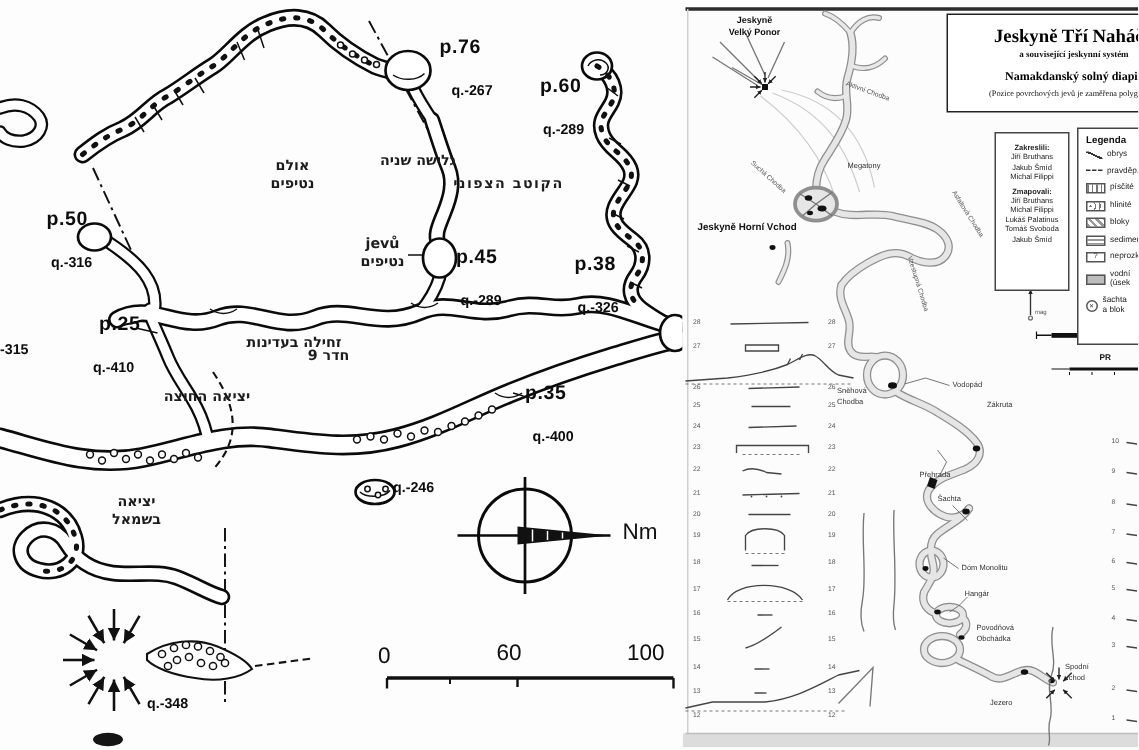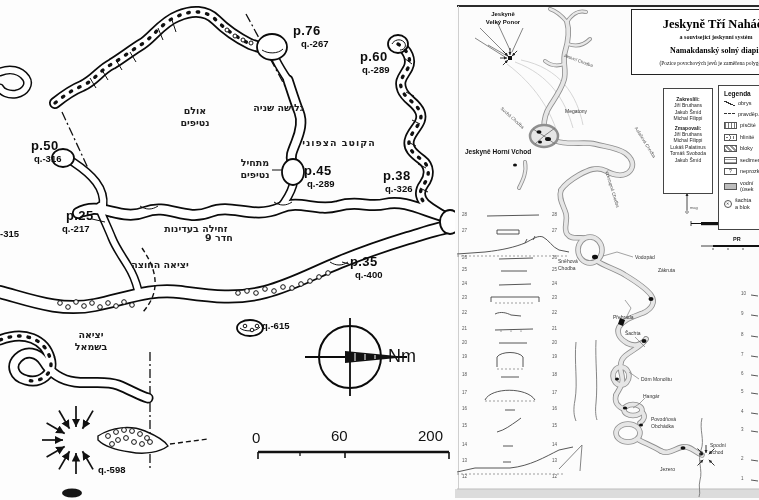--- a/index.html
+++ b/index.html
@@ -26,21 +26,21 @@
   .hat{stroke:#111;stroke-width:1;fill:none}
   .thinb{fill:#fff;stroke:#111;stroke-width:1.4}
   .dd{fill:none;stroke:#111;stroke-width:1.3;stroke-dasharray:9 3 2 3}
   .dsh{fill:none;stroke:#111;stroke-width:1.4;stroke-dasharray:5 3}
   .lead2{stroke:#111;stroke-width:1;fill:none}
   .star{stroke:#111;stroke-width:1.7;fill:none}
   .cmp{stroke:#0b0b0b;fill:none}
   
   .pq{position:absolute;font-weight:bold;color:#0d0d0d;line-height:1.05;white-space:nowrap}
   .pq .p{font-size:13px;letter-spacing:.4px}
-  .pq .q{font-size:9.5px;margin-top:1px}
+  .pq .q{font-size:9.5px;margin-top:18px}
   .qonly{position:absolute;font-weight:bold;font-size:9.5px;color:#0d0d0d;white-space:nowrap}
   .heb{position:absolute;font-family:"DejaVu Sans",sans-serif;font-size:9.5px;font-weight:600;
        color:#1d1d1d;text-align:center;line-height:1.3;direction:rtl;white-space:nowrap}
   .bignum{position:absolute;font-size:15px;color:#111;white-space:nowrap}
   
   .oR{fill:none;stroke:#8f8f8f;stroke-width:5.5;stroke-linecap:round;stroke-linejoin:round}
   .iR{fill:none;stroke:#e6e6e6;stroke-width:3.8;stroke-linecap:round;stroke-linejoin:round}
   .oR2{fill:none;stroke:#8f8f8f;stroke-width:4;stroke-linecap:round}
   .iR2{fill:none;stroke:#e8e8e8;stroke-width:2.4;stroke-linecap:round}
   .thin{fill:none;stroke:#777;stroke-width:0.9}
@@ -239,52 +239,52 @@
     <div class="pq" style="left:304px;top:164px">
       <div class="p">p.45</div>
         <div class="q" style="margin-left:3px">q.-289</div>
       </div>
     <div class="pq" style="left:383px;top:169px">
       <div class="p">p.38</div>
         <div class="q" style="margin-left:2px">q.-326</div>
       </div>
     <div class="pq" style="left:66px;top:209px">
       <div class="p">p.25</div>
-        <div class="q" style="margin-left:-4px">q.-217</div>
+        <div class="q" style="margin-left:-4px">q.-410</div>
       </div>
     <div class="pq" style="left:350px;top:255px">
       <div class="p">p.35</div>
         <div class="q" style="margin-left:5px">q.-400</div>
       </div>
-    <div class="qonly" style="left:262px;top:320px">q.-615</div>
-    <div class="qonly" style="left:98px;top:464px">q.-598</div>
+    <div class="qonly" style="left:262px;top:320px">q.-246</div>
+    <div class="qonly" style="left:98px;top:464px">q.-348</div>
     <div class="qonly" style="left:0px;top:228px">-315</div>
 
     <div class="heb" style="left:170px;top:105px;width:50px">
       <div>אולם</div>
         <div>נטיפים</div>
       </div>
     <div class="heb" style="left:258px;top:102px;width:46px">גלישה שניה</div>
-    <div class="heb" style="left:298px;top:137px;width:82px;letter-spacing:1px">הקוטב הצפוני</div>
+    <div class="heb" style="left:298px;top:117px;width:82px;letter-spacing:1px">הקוטב הצפוני</div>
     <div class="heb" style="left:234px;top:157px;width:42px">
-      <div>מתחיל</div>
+      <div>jevů</div>
         <div>נטיפים</div>
       </div>
     <div class="heb" style="left:155px;top:223px;width:82px">זחילה בעדינות</div>
     <div class="heb" style="left:198px;top:232px;width:42px">חדר 9</div>
-    <div class="heb" style="left:124px;top:259px;width:72px">יציאה החוצה</div>
+    <div class="heb" style="left:102px;top:259px;width:72px">יציאה החוצה</div>
     <div class="heb" style="left:68px;top:329px;width:46px">
       <div>יציאה</div>
         <div>בשמאל</div>
       </div>
 
-    <div class="bignum" style="left:388px;top:346px;font-size:18px">Nm</div>
+    <div class="bignum" style="left:415px;top:346px;font-size:15px">Nm</div>
     <div class="bignum" style="left:252px;top:429px">0</div>
     <div class="bignum" style="left:331px;top:427px">60</div>
-    <div class="bignum" style="left:418px;top:427px">200</div>
+    <div class="bignum" style="left:418px;top:427px">100</div>
   </div>
 
   <div id="right-panel">
     <svg width="304" height="500" viewBox="0 0 304 500">
       <defs>
         <marker id="ah2" markerWidth="5" markerHeight="5" refX="3.5" refY="1.75" orient="auto">
           <path d="M0,0 L3.5,1.75 L0,3.5 Z" fill="#222"></path>
         </marker>
       </defs>
 

